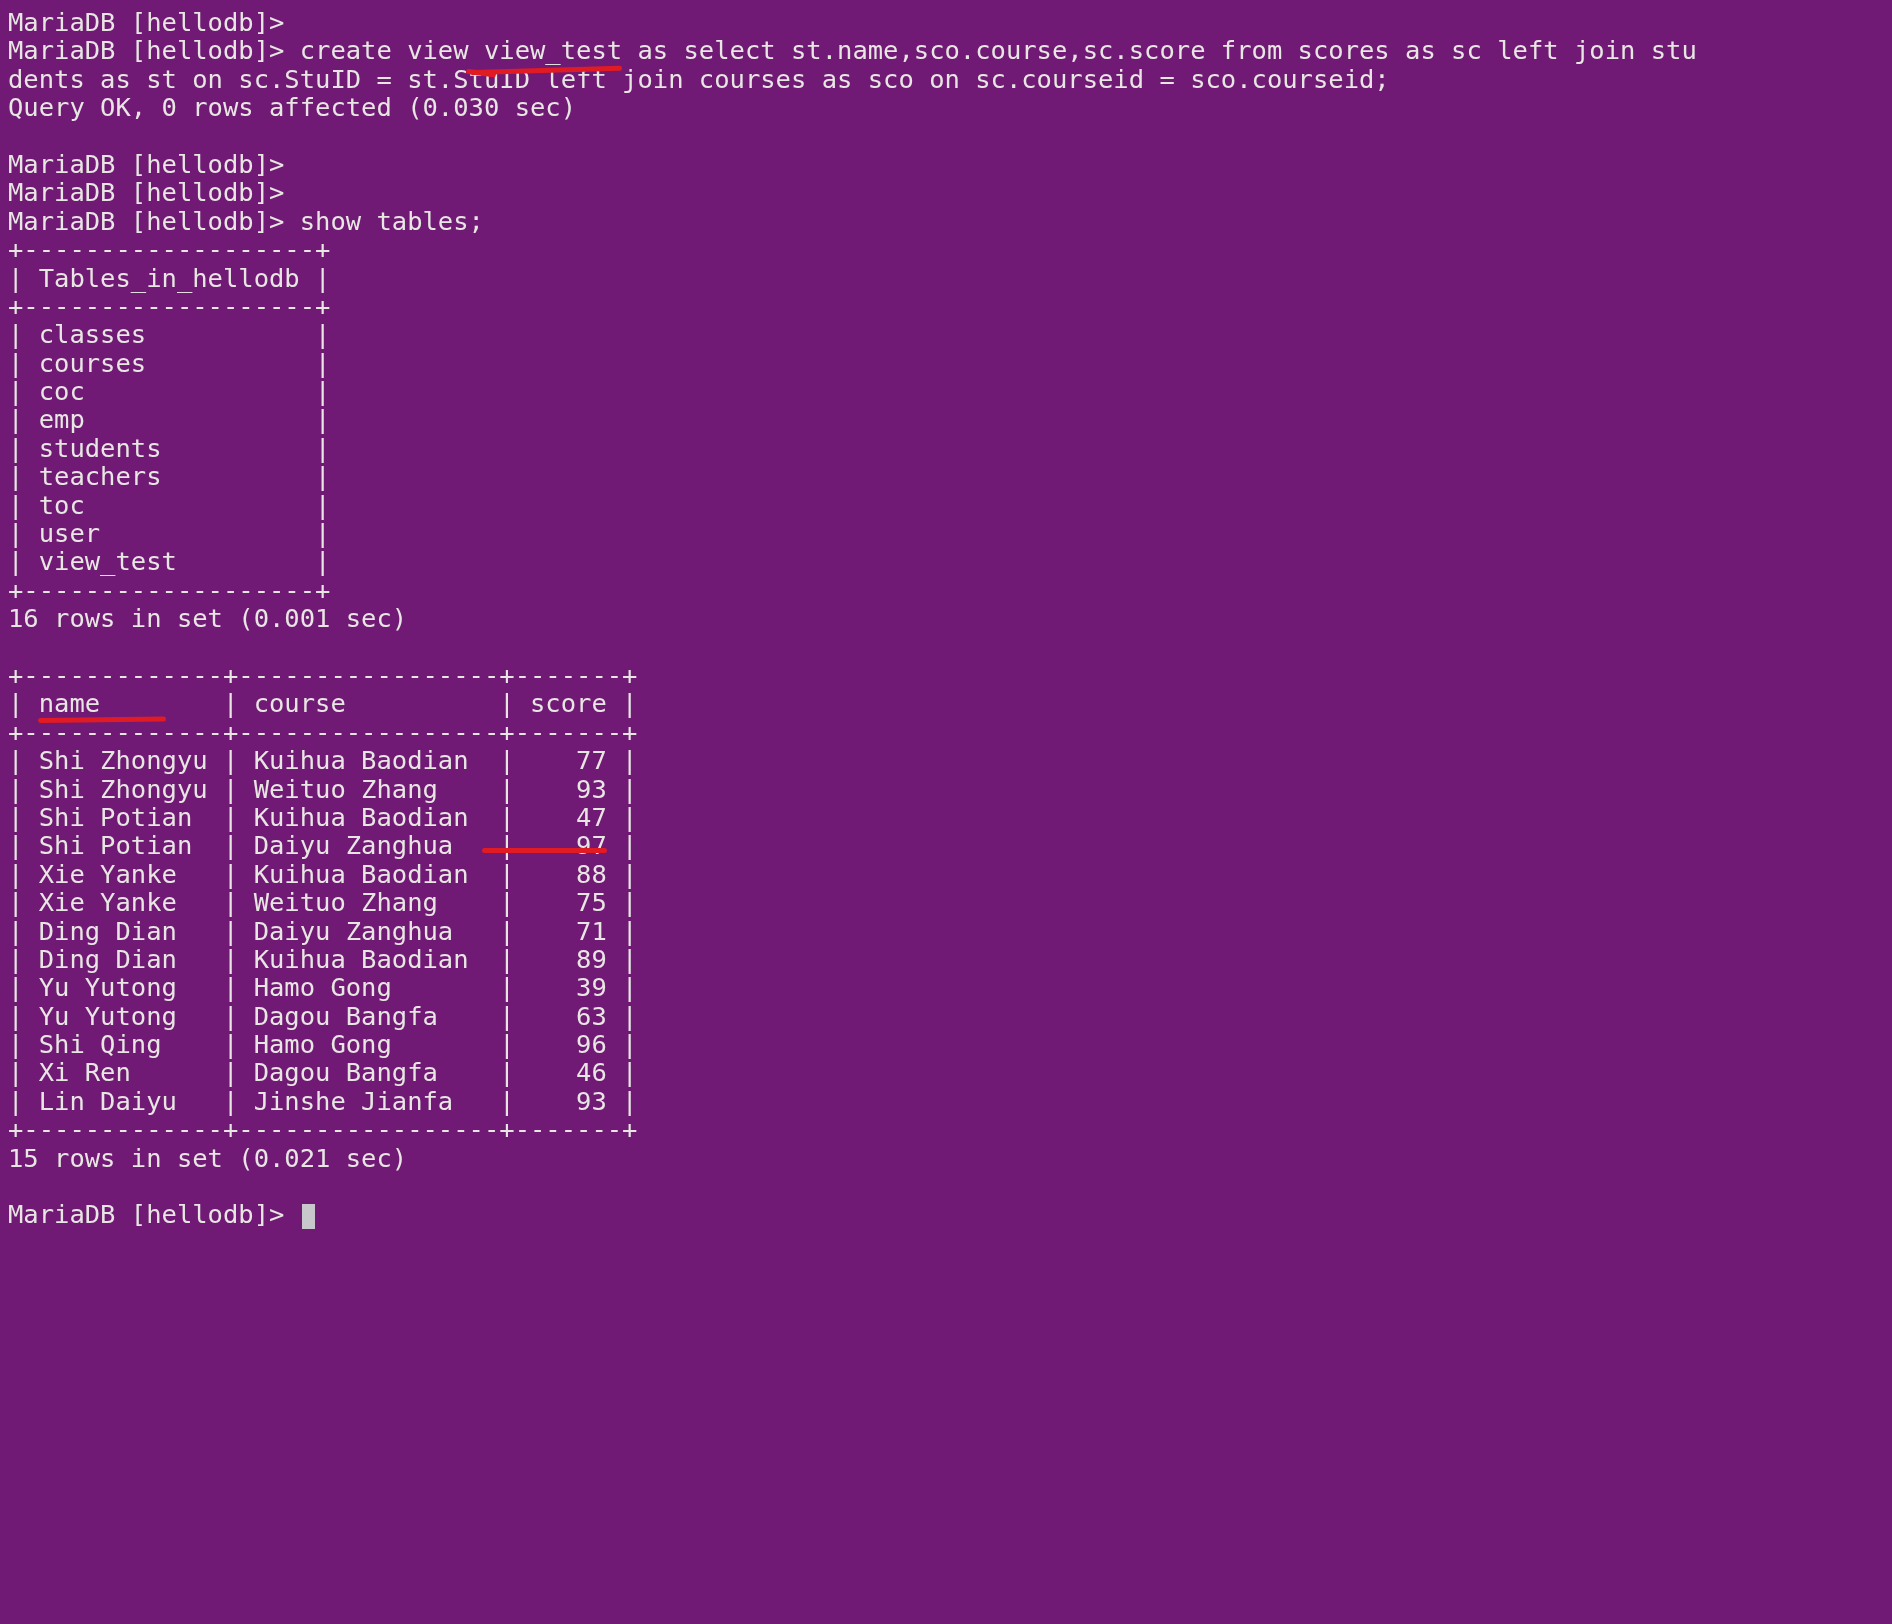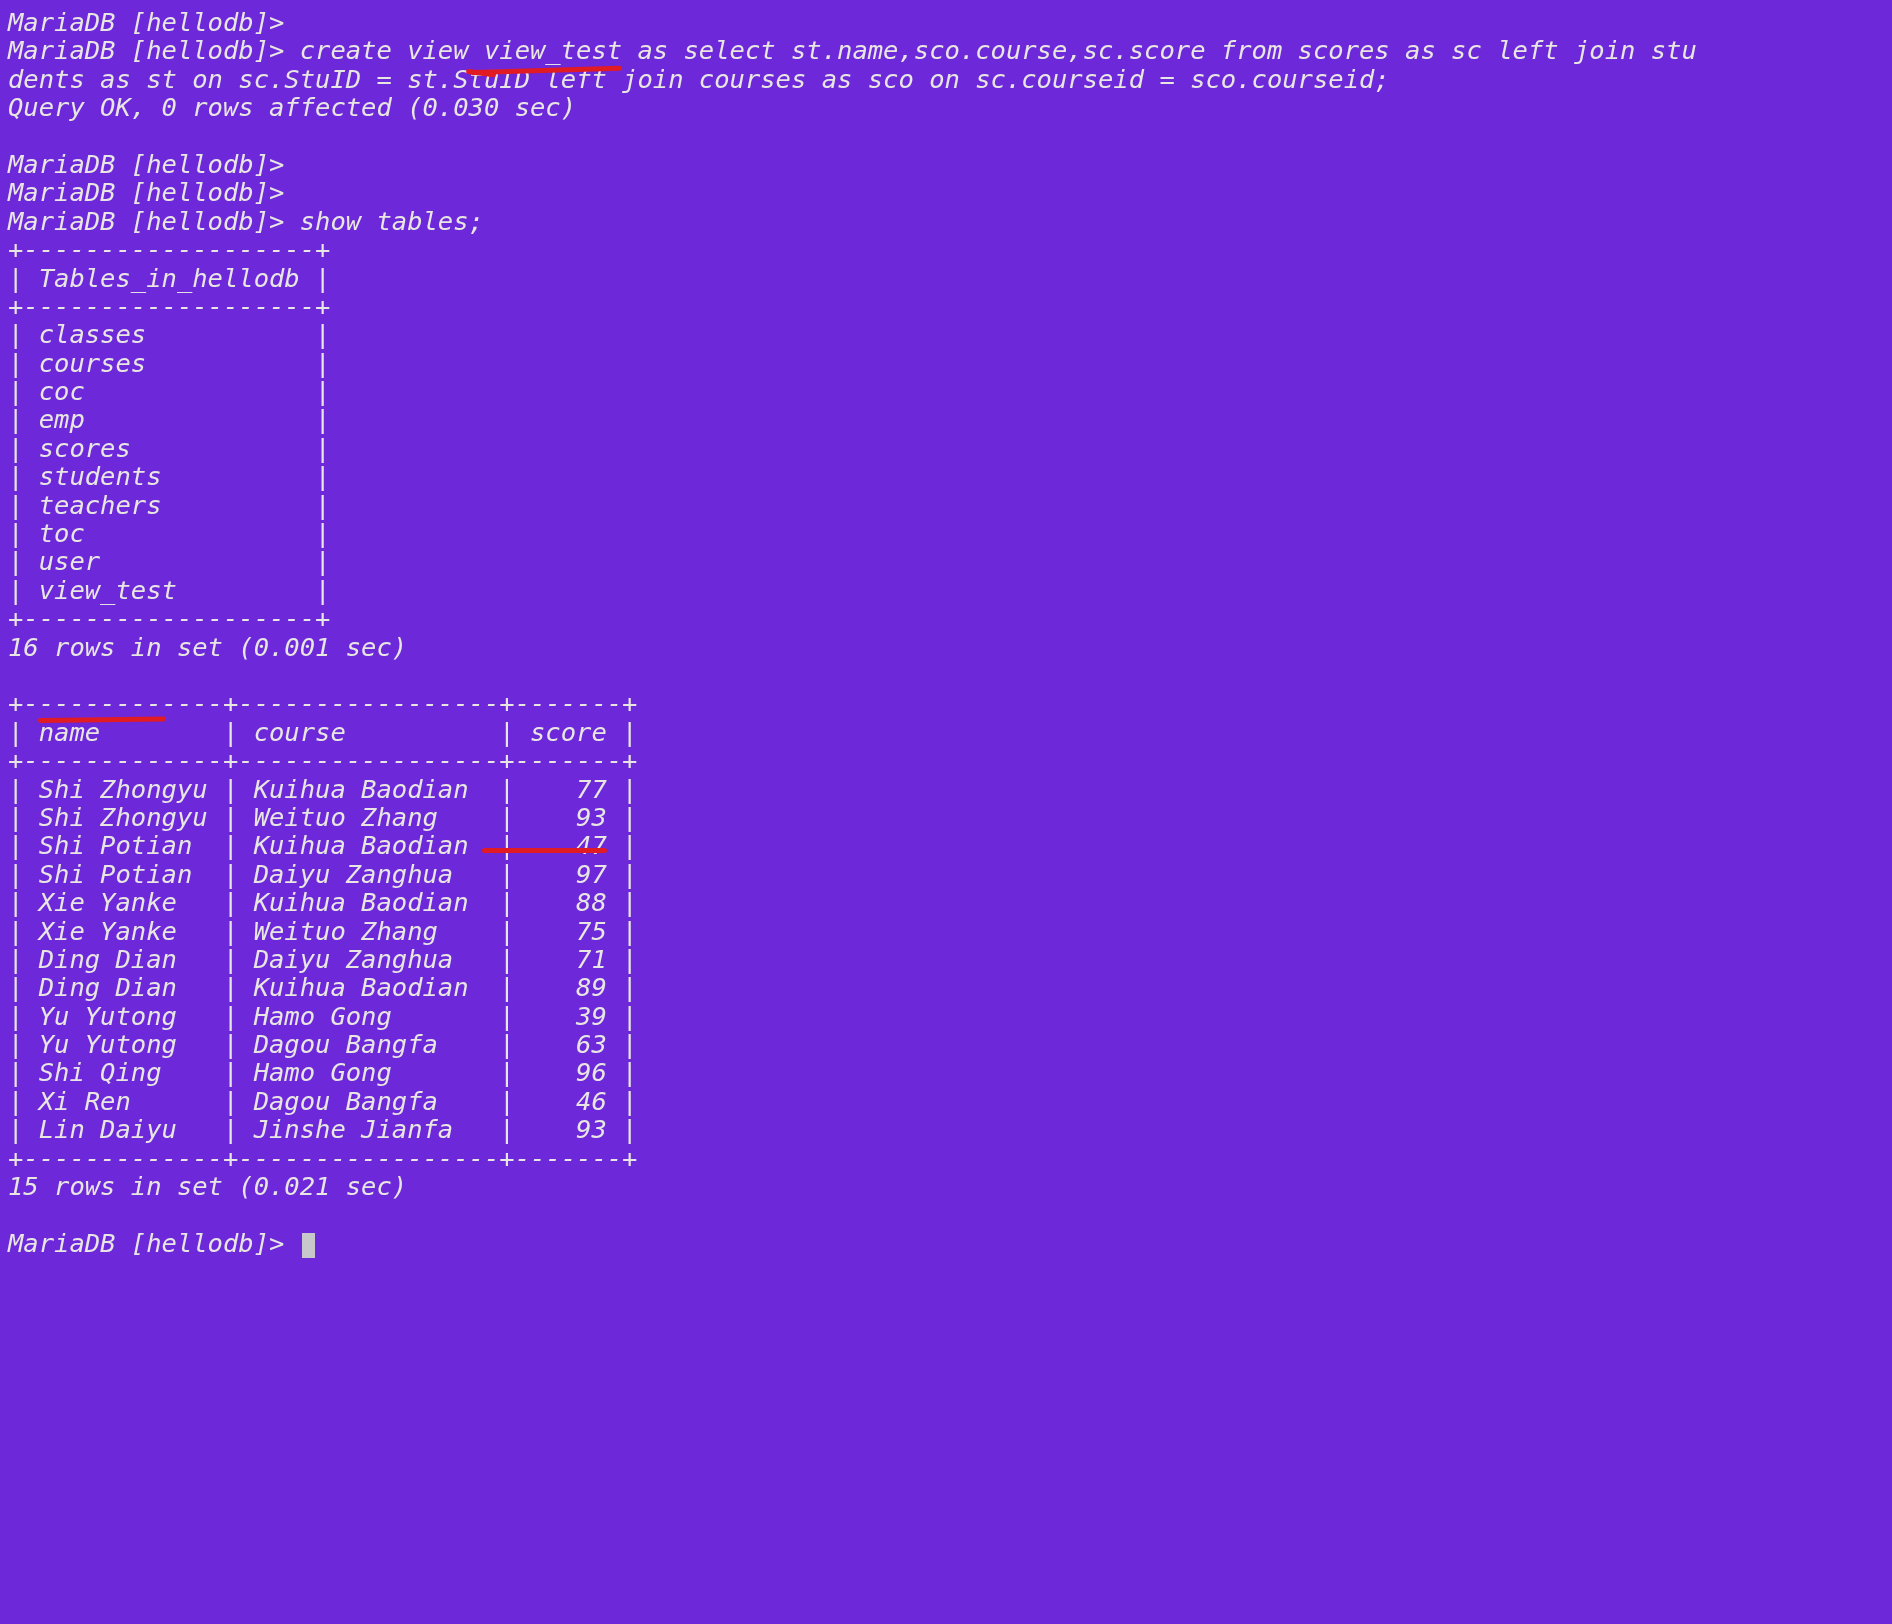--- a/index.html
+++ b/index.html
@@ -11,29 +11,28 @@
   body {
     width: 1892px;
     height: 1624px;
     overflow: hidden;
     font-family: "DejaVu Sans Mono", "Liberation Mono", monospace;
   }
   #terminal {
     position: relative;
     width: 1892px;
     height: 1624px;
-    background: #6d28d9;
+    background: #701a75;
     color: #e8e6e3;
     font-family: "DejaVu Sans Mono", "Liberation Mono", monospace;
     font-size: 25.5px;
     line-height: 28.4px;
     padding: 8px 0 0 8px;
     box-sizing: border-box;
     letter-spacing: 0px;
-    font-style: italic;
   }
   .line {
     white-space: pre;
     height: 28.4px;
     font-size: 25.5px;
     line-height: 28.4px;
     color: #e8e6e3;
     margin: 0;
   }
   .line.blank {
@@ -102,21 +101,20 @@
   <div class="line">MariaDB [hellodb]&gt;</div>
   <div class="line">MariaDB [hellodb]&gt;</div>
   <div class="line">MariaDB [hellodb]&gt; show tables;</div>
   <div class="line">+-------------------+</div>
   <div class="line">| Tables_in_hellodb |</div>
   <div class="line">+-------------------+</div>
   <div class="line">| classes           |</div>
   <div class="line">| courses           |</div>
   <div class="line">| coc               |</div>
   <div class="line">| emp               |</div>
-  <div class="line">| scores            |</div>
   <div class="line">| students          |</div>
   <div class="line">| teachers          |</div>
   <div class="line">| toc               |</div>
   <div class="line">| user              |</div>
   <div class="line">| view_test         |</div>
   <div class="line">+-------------------+</div>
   <div class="line">16 rows in set (0.001 sec)</div>
   <div class="line blank"></div>
   <div class="line">+-------------+-----------------+-------+</div>
   <div class="line">| name        | course          | score |</div>

